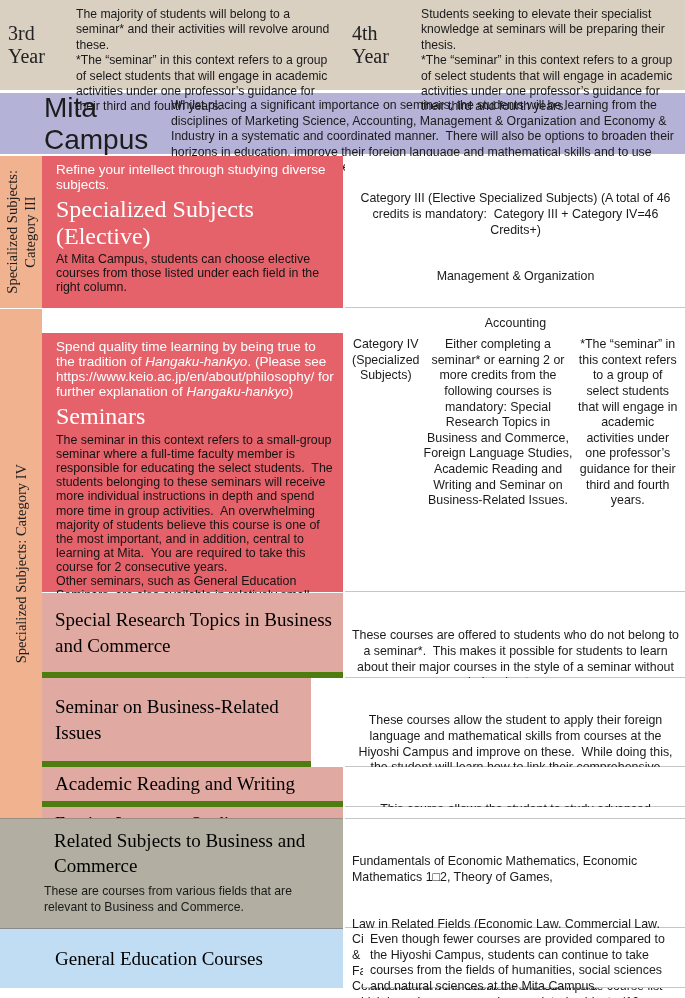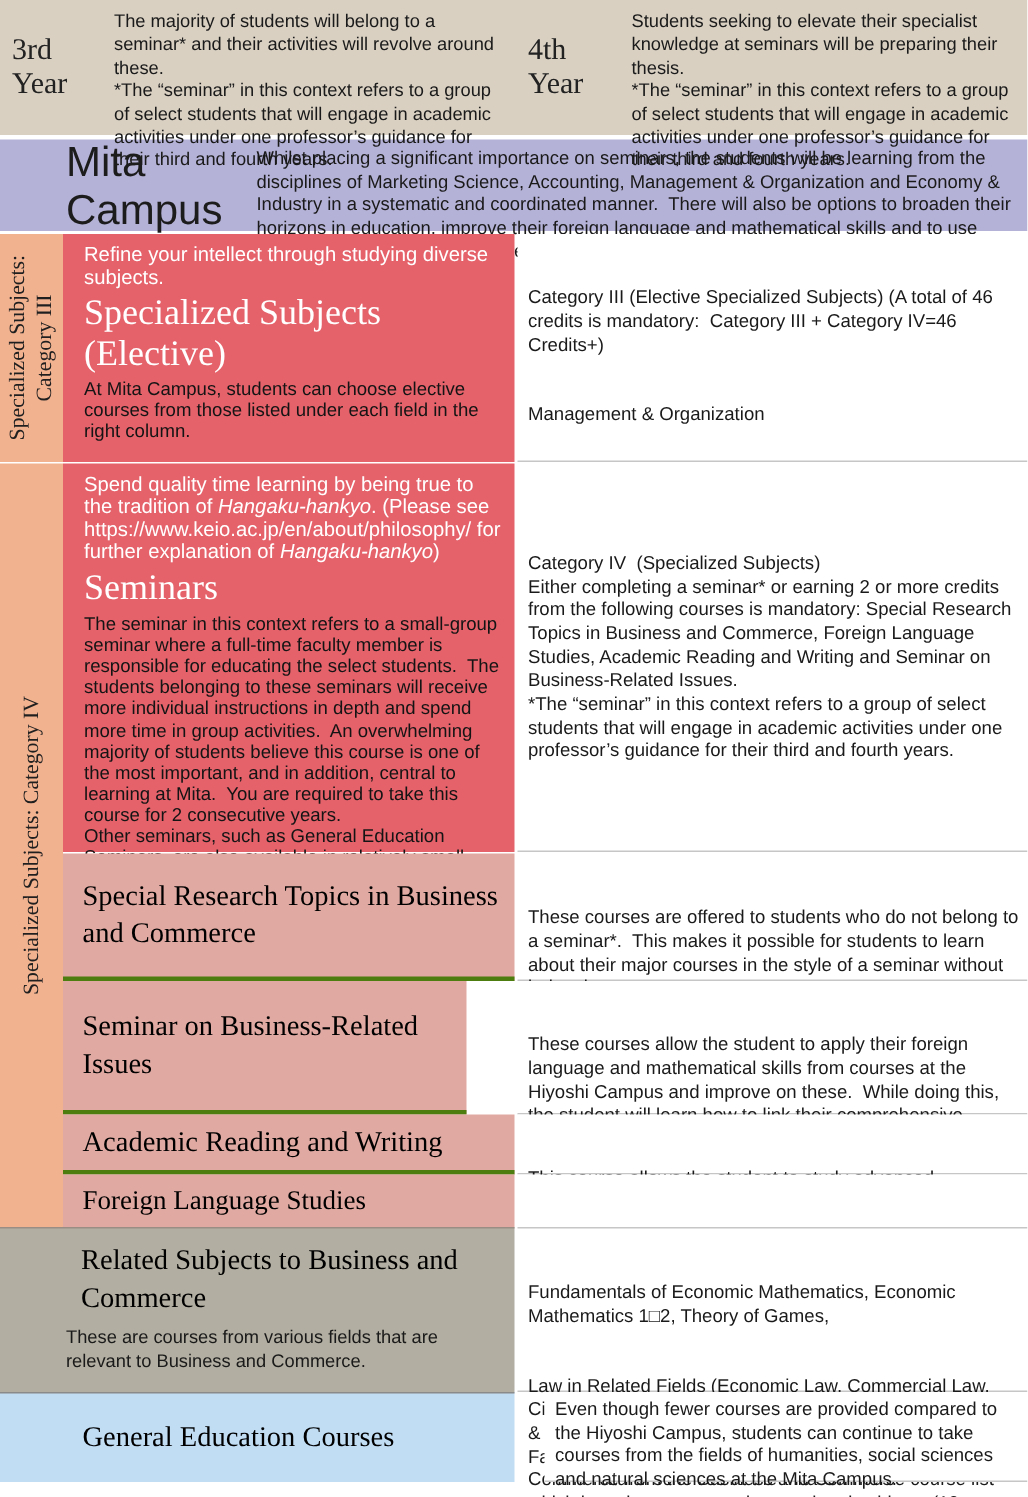--- a/index.html
+++ b/index.html
@@ -33,35 +33,35 @@
   .vtext span{display:block;}
 
   
   .r-cat3{height:152px;margin-bottom:1px;}
   .redbox{flex:1;background:#e5626b;margin-right:2px;padding:6px 8px 0 14px;}
   .red-intro{color:#fff;font-size:13.5px;line-height:1.12;white-space:pre-wrap;}
   .red-h{font-family:"Liberation Serif",serif;font-weight:normal;color:#fff;
          font-size:24px;margin:4px 0 3px 0;line-height:1.1;}
   .red-body{color:#141414;font-size:12.4px;line-height:1.14;white-space:pre-wrap;}
   .rc{width:340px;flex:none;background:#fff;padding:4px 6px 3px 7px;
-      font-size:12.4px;line-height:1.26;white-space:pre-wrap;}
+      font-size:12.4px;line-height:1.26;white-space:pre-wrap;text-align:center;}
   .rc p{margin:0;}
   .rc.bb{border-bottom:1px solid #c6c6c6;}
 
   
   .r-cat4{height:509px;}
-  .c4col{flex:1;display:flex;flex-direction:column;}
+  .c4col{flex:1;display:flex;flex-direction:column;margin-top:24px;}
   .sub{display:flex;}
   .sub0{height:259px;margin-bottom:1px;}
   .sub1{height:85px;} .sub2{height:89px;gap:32px;} .sub3{height:40px;} .sub4{height:35px;}
   .pinkcell{flex:1;background:#e0a9a2;margin-right:2px;display:flex;align-items:center;
             padding:2px 10px 2px 13px;}
-  .pinkcell.bb{border-bottom:3px solid #4d7c0f;}
+  .pinkcell.bb{border-bottom:6px solid #4d7c0f;}
   .ph{font-family:"Liberation Serif",serif;font-size:19px;line-height:1.32;color:#000;}
-  .rc.center{display:flex;flex-direction:column;justify-content:center;}
+  .rc.center{display:flex;justify-content:center;}
 
   
   .r-rel{height:110px;border-radius:10px;}
   .rel-left{width:343px;flex:none;background:#b2aea1;margin-right:2px;
             padding:8px 14px 0 44px;border-top:1px solid #9a8d84;}
   .rel-h{font-family:"Liberation Serif",serif;font-weight:normal;font-size:19px;
          line-height:1.3;color:#000;margin:2px 0 6px 10px;}
   .rel-sub{font-size:12.2px;line-height:1.3;color:#1a1a1a;white-space:pre-wrap;}
   .rel-right{flex:1;background:#fff;padding:4px 6px 3px 7px;font-size:12.4px;
              line-height:1.26;white-space:pre-wrap;border-top:1px solid #c6c6c6;

